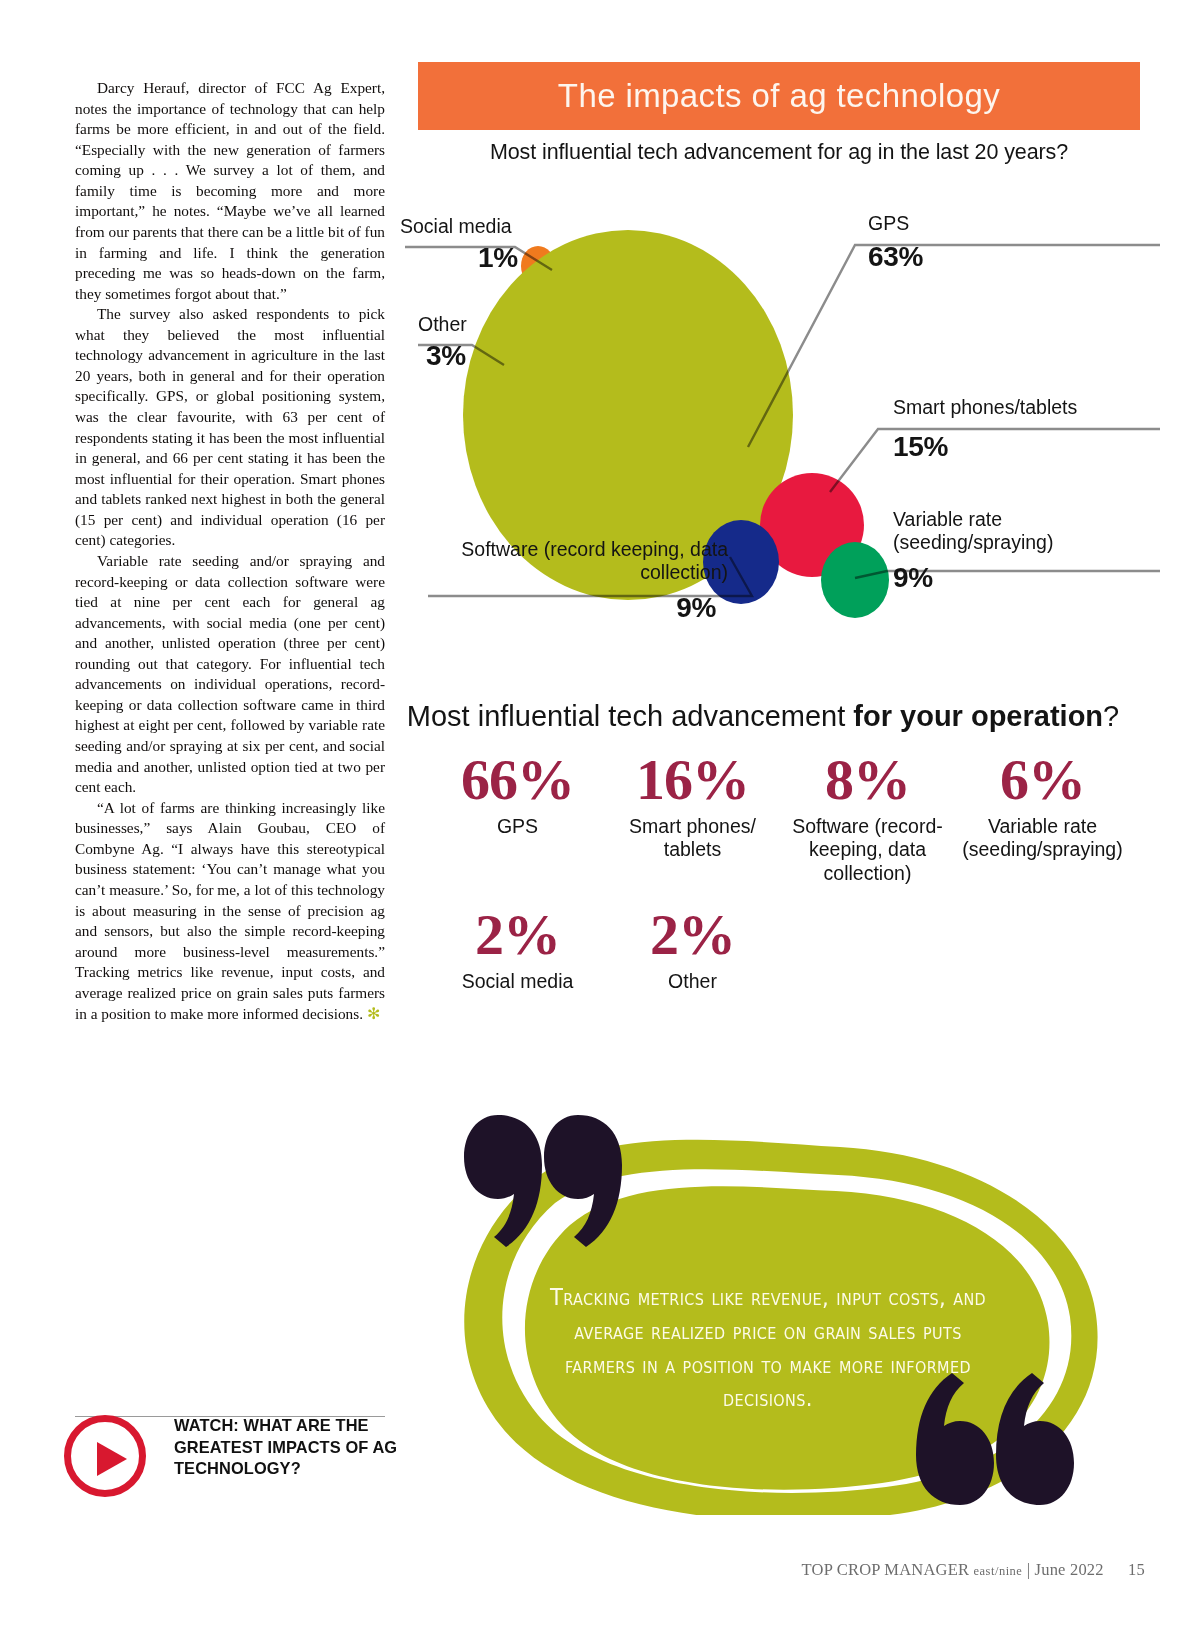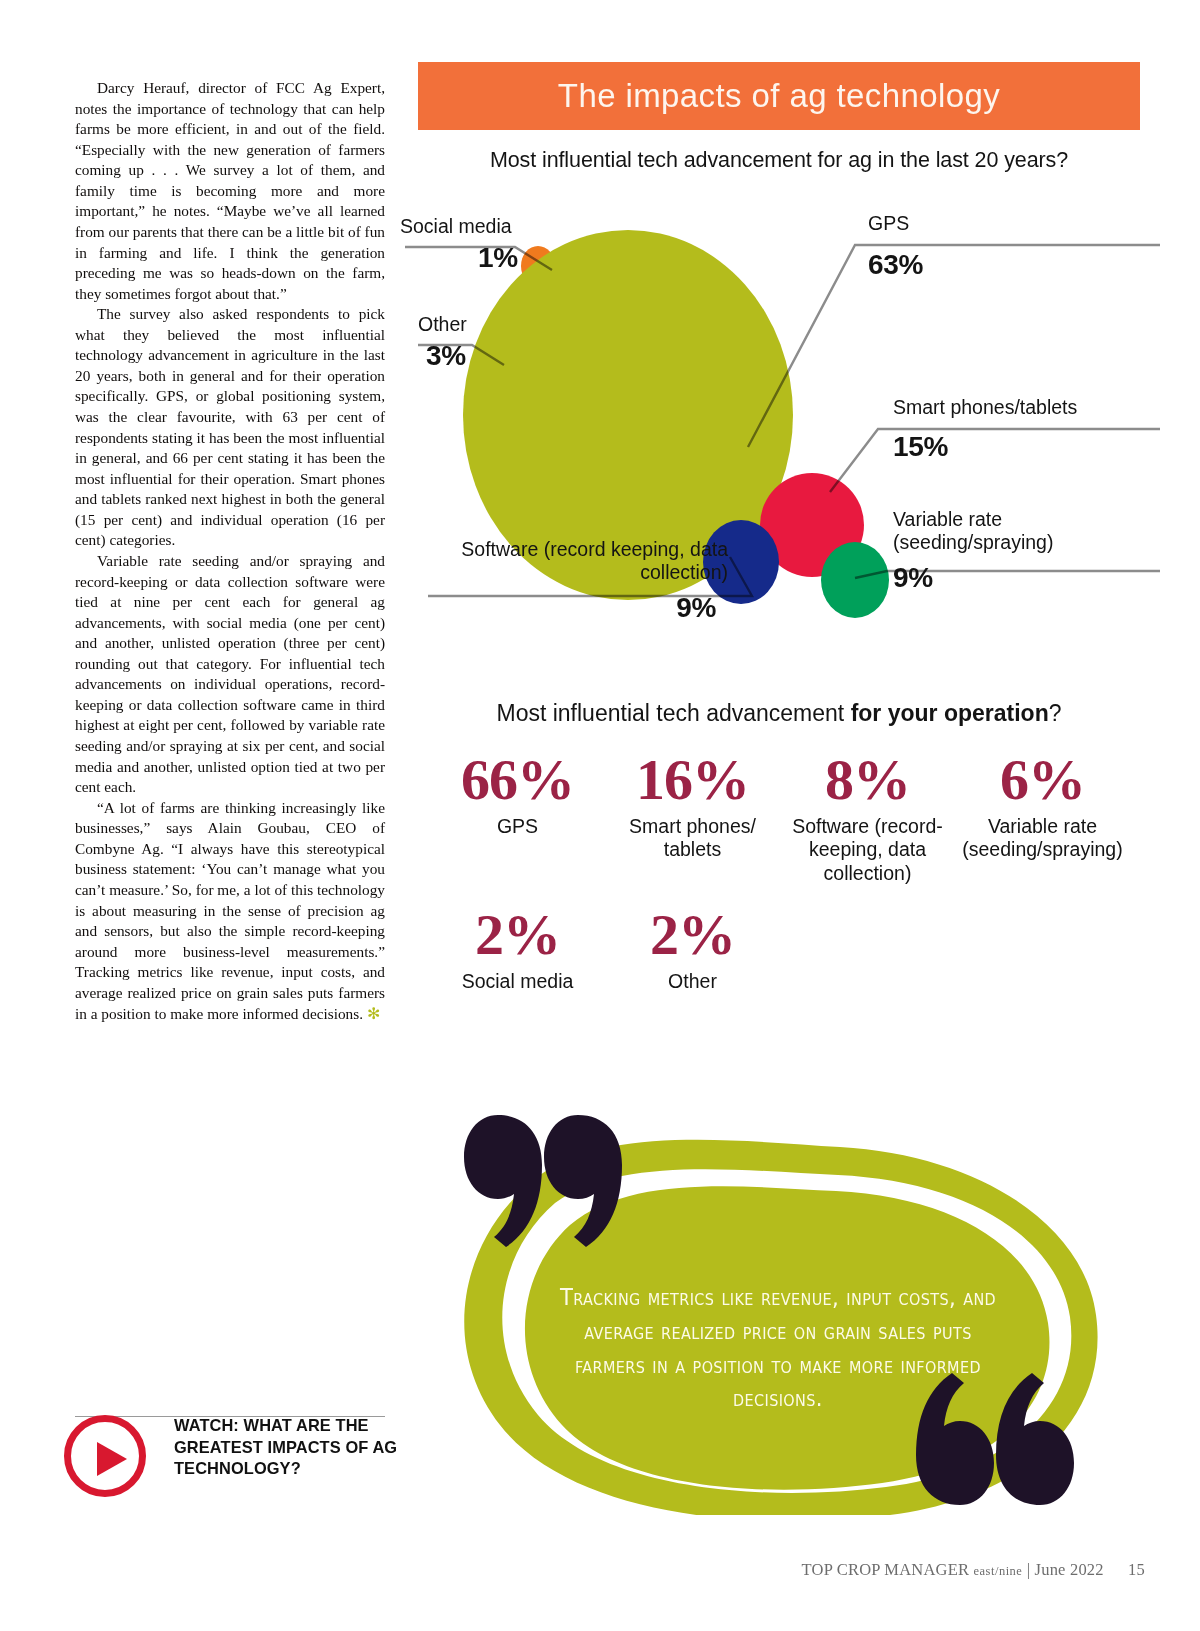--- a/index.html
+++ b/index.html
@@ -50,40 +50,40 @@
     position:absolute;left:418px;top:62px;width:722px;height:68px;
     background:#f2703a;
   }
   .banner span{
     display:block;text-align:center;line-height:68px;
     font-family:"Liberation Sans",sans-serif;
     font-size:33px;color:#fdf5ee;letter-spacing:.4px;
   }
 
   .q1{
-    position:absolute;left:418px;top:148px;width:722px;
+    position:absolute;left:418px;top:140px;width:722px;
     text-align:center;
     font-family:"Liberation Sans",sans-serif;
     font-size:21.5px;color:#141414;letter-spacing:-.1px;
   }
 
   
   .bubbles{position:absolute;left:400px;top:190px;width:760px;height:470px;}
   .bubblecanvas{position:absolute;left:0;top:0;}
 
   .blbl{position:absolute;font-family:"Liberation Sans",sans-serif;color:#141414;}
   .blbl .cap{font-size:19.5px;line-height:1.18;white-space:nowrap;}
   .blbl .pct{font-size:28px;font-weight:bold;letter-spacing:-.3px;}
 
   
   .q2{
-    position:absolute;left:418px;top:700px;width:722px;
+    position:absolute;left:402px;top:700px;width:722px;
     text-align:center;
     font-family:"Liberation Sans",sans-serif;
-    font-size:23px;color:#141414;
+    font-size:29px;color:#141414;
   }
   .q2 b{font-weight:bold;}
 
   .stats{
     position:absolute;left:430px;top:752px;width:700px;
     display:grid;grid-template-columns:repeat(4,1fr);
     row-gap:22px;
   }
   .stat{text-align:center;}
   .stat .num{
@@ -93,21 +93,21 @@
   .stat .lab{
     margin-top:6px;
     font-family:"Liberation Sans",sans-serif;
     font-size:19.5px;line-height:1.2;color:#141414;
   }
 
   
   .quotewrap{position:absolute;left:420px;top:1085px;width:700px;height:430px;}
   .quotewrap svg{position:absolute;left:0;top:0;}
   .quotetext{
-    position:absolute;left:128px;top:196px;width:460px;
+    position:absolute;left:118px;top:196px;width:460px;
     text-align:center;color:#fdfbe8;
     font-family:"DejaVu Sans Condensed","Liberation Sans",sans-serif;
     font-size:23.5px;line-height:1.44;
     font-variant:small-caps;letter-spacing:.4px;
   }
 
   .footer{
     position:absolute;left:0;top:1560px;width:1145px;
     text-align:right;
     font-family:"Liberation Serif",serif;
@@ -170,21 +170,21 @@
       <div class="pct" style="margin-left:78px;margin-top:4px;">1%</div>
     </div>
 
     <div class="blbl" style="left:18px;top:123px;">
       <div class="cap">Other</div>
       <div class="pct" style="margin-left:8px;margin-top:4px;">3%</div>
     </div>
 
     <div class="blbl" style="left:468px;top:22px;">
       <div class="cap">GPS</div>
-      <div class="pct" style="margin-top:14px;">63%</div>
+      <div class="pct" style="margin-top:6px;">63%</div>
     </div>
 
     <div class="blbl" style="left:493px;top:206px;">
       <div class="cap">Smart phones/tablets</div>
       <div class="pct" style="margin-top:12px;">15%</div>
     </div>
 
     <div class="blbl" style="left:493px;top:306px;margin-top:12px;">
       <div class="cap" style="white-space:normal;width:215px;">Variable rate (seeding/spraying)</div>
       <div class="pct" style="margin-top:8px;">9%</div>

